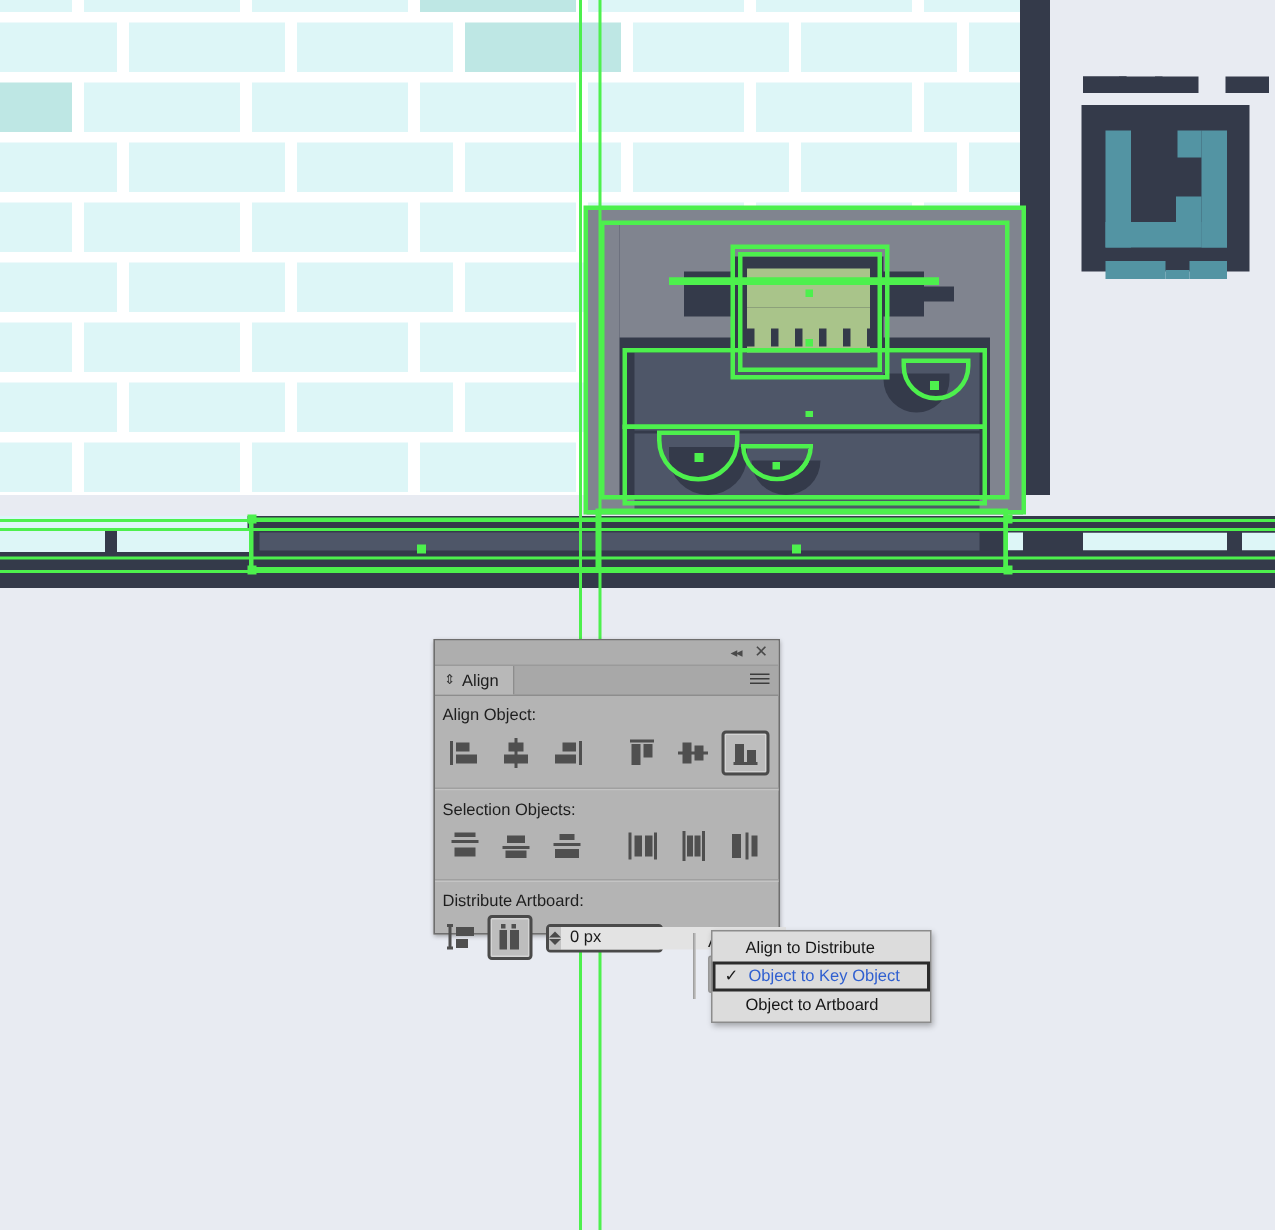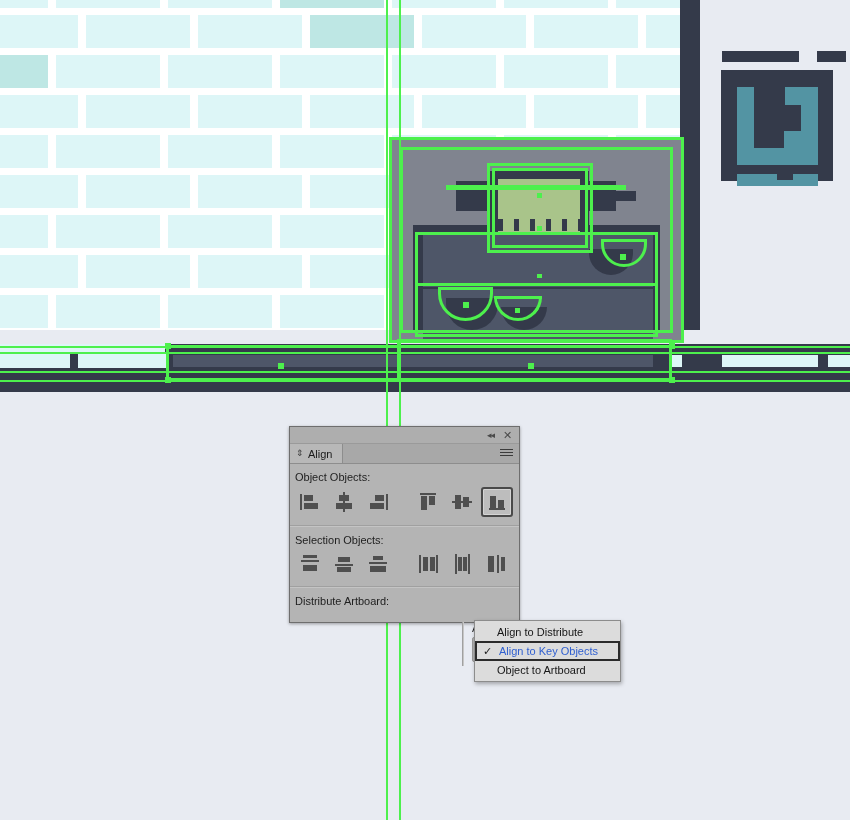--- a/index.html
+++ b/index.html
@@ -336,21 +336,21 @@
     </div>
     <div class="panel-menu-btn">
         <i></i>
         <i></i>
         <i></i>
       </div>
   </div>
 
   <div class="panel-body">
 
-    <div class="sec-label">Object Objects:</div>
+    <div class="sec-label">Align Object:</div>
     <div class="btnrow">
       <div class="abtn">
         <span class="ico">
           <b style="left:0;top:2px;width:2px;height:16px;"></b>
           <b style="left:4px;top:3px;width:9px;height:6px;"></b>
           <b style="left:4px;top:11px;width:14px;height:6px;"></b>
         </span>
       </div>
       <div class="abtn">
         <span class="ico">
@@ -437,20 +437,46 @@
           <b style="left:2px;top:2px;width:6px;height:16px;"></b>
           <b style="left:11px;top:1px;width:2px;height:18px;"></b>
           <b style="left:15px;top:3px;width:4px;height:14px;"></b>
         </span>
       </div>
     </div>
 
     <div class="divider"></div>
 
     <div class="sec-label">Distribute Artboard:</div>
+    <div class="spacerow">
+      <div class="abtn" style="width:24px;">
+        <span class="ico">
+          <b style="left:1px;top:2px;width:2px;height:15px;"></b>
+          <b style="left:0;top:1px;width:4px;height:2px;"></b>
+          <b style="left:0;top:16px;width:4px;height:2px;"></b>
+          <b style="left:6px;top:3px;width:12px;height:6px;"></b>
+          <b style="left:6px;top:11px;width:8px;height:6px;"></b>
+        </span>
+      </div>
+      <div class="abtn pressed" style="width:26px;">
+        <span class="ico">
+          <b style="left:4px;top:1px;width:3px;height:3px;"></b>
+          <b style="left:11px;top:1px;width:3px;height:3px;"></b>
+          <b style="left:3px;top:5px;width:5px;height:13px;"></b>
+          <b style="left:10px;top:5px;width:6px;height:13px;"></b>
+        </span>
+      </div>
+      <div class="stepper">
+        <div class="stepper-arrows">
+          <span class="ar up"></span>
+          <span class="ar dn"></span>
+        </div>
+        <input class="stepper-input" type="text" value="0 px" style="">
+      </div>
+    </div>
 
     <div class="vsep"></div>
 
     <div class="alignto-wrap">
       <div class="alignto-lbl">Align To:</div>
       <div class="alignto-btn">
         <span style="position:relative;width:17px;height:16px;display:inline-block;">
           <span style="position:absolute;left:2px;top:1px;width:13px;height:13px;border:1px dashed #3e3e3e;box-sizing:border-box;display:block;"></span>
           <span style="position:absolute;left:0;top:0;width:3px;height:3px;background:#3e3e3e;display:block;"></span>
           <span style="position:absolute;right:0;top:0;width:3px;height:3px;background:#3e3e3e;display:block;"></span>
@@ -464,18 +490,18 @@
 
   </div>
 </div>
 
 <div id="align-to-menu">
   <div class="menu-item">
     <span>Align to Distribute</span>
   </div>
   <div class="menu-item selected">
     <span class="menu-check">✓</span>
-    <span>Align to Key Objects</span>
+    <span>Object to Key Object</span>
   </div>
   <div class="menu-item">
     <span>Object to Artboard</span>
   </div>
 </div>
 
 </body></html>

